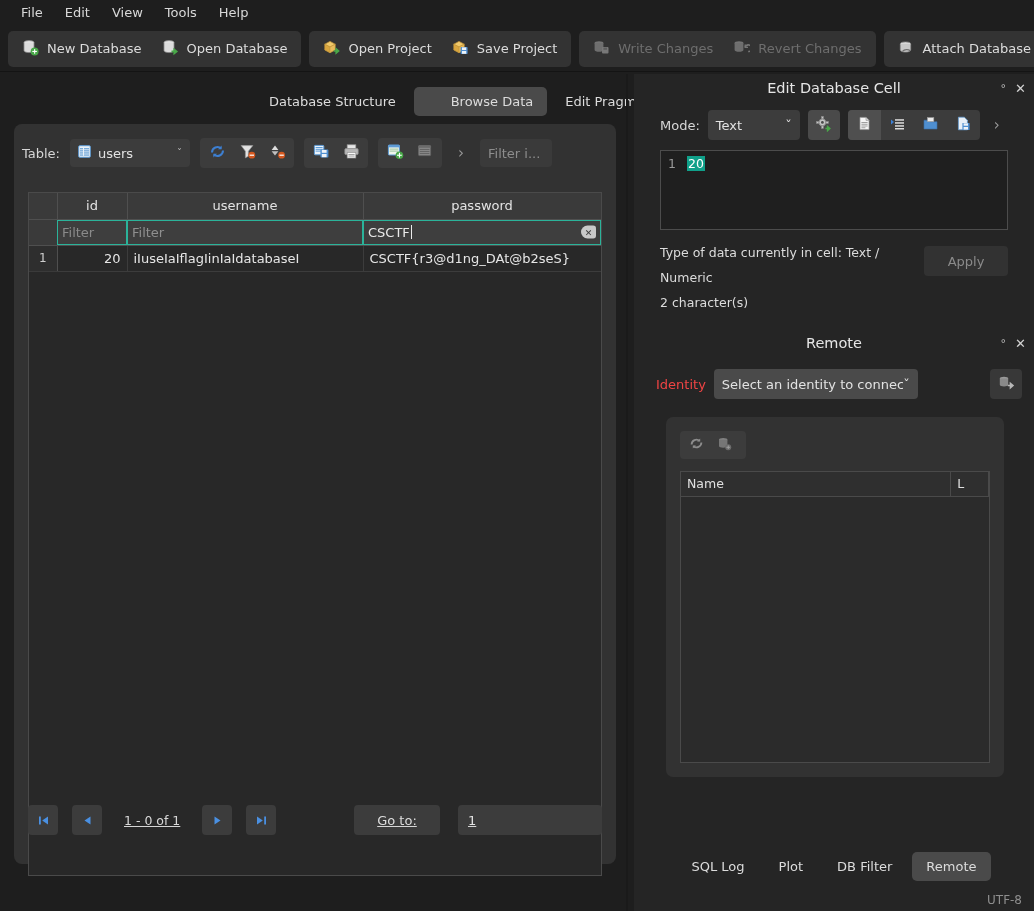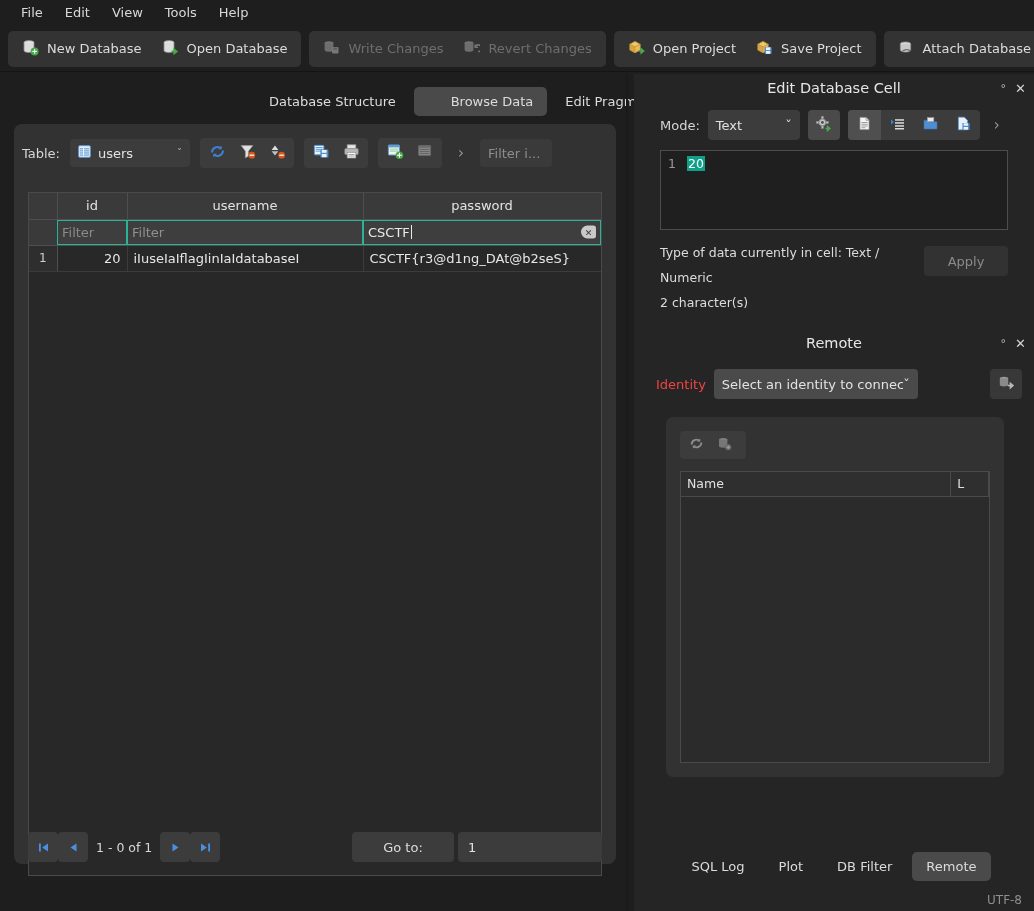--- a/index.html
+++ b/index.html
@@ -126,31 +126,31 @@
   }
   td.datacell {
     height: 26px; font-size: 13px; color: #e6e6e6; padding: 0 6px;
     border-right: 1px solid #3c3c3c; border-bottom: 1px solid #3c3c3c;
     background: #282828; white-space: nowrap; overflow: hidden;
   }
   td.datacell.num { text-align: right; }
 
   
   .pagebar {
-    position: absolute; left: 14px; bottom: 0; width: 574px; height: 34px;
-    display: flex; align-items: center; gap: 0;
+    position: absolute; left: 14px; bottom: 27px; width: 574px; height: 34px;
+    display: flex; align-items: center; gap: 14px; text-decoration: underline;
   }
   .pbtn {
     width: 30px; height: 30px; background: #3c3c3c; border-radius: 4px;
     display: flex; align-items: center; justify-content: center;
     color: #4a90e2; font-size: 12px;
   }
   .pinfo { font-size: 12.5px; color: #d8d8d8; padding: 0 8px; }
   .gotolbl {
-    margin-left: auto; height: 30px; width: 102px; background: #3c3c3c;
+    margin-left: auto; height: 30px; width: 86px; background: #3c3c3c;
     border-radius: 4px; display: flex; align-items: center; justify-content: center;
     font-size: 13px; color: #dcdcdc;
   }
   .gotoinput {
     height: 30px; width: 144px; background: #3c3c3c; border-radius: 4px;
     display: flex; align-items: center; padding: 0 10px;
     font-size: 13px; color: #e2e2e2; margin-left: 4px;
   }
 
   
@@ -292,45 +292,20 @@
             <ellipse cx="7" cy="3.6" rx="5" ry="2" fill="#e8e8e8" stroke="#8a8a8a" stroke-width=".8"></ellipse>
             <path d="M2 3.6v8c0 1.1 2.2 2 5 2s5-.9 5-2v-8" fill="#dcdcdc" stroke="#8a8a8a" stroke-width=".8"></path>
             <path d="M9.5 12.4h4M12.2 10.3l2.6 2.1-2.6 2.1z" fill="#49a849" stroke="#49a849" stroke-width="1.6"></path>
           </svg>
         </span>
         <span>Open Database</span>
       </div>
     </div>
 
     <div class="tgroup">
-      <div class="tbtn disabled">
-        <span class="ic">
-          <svg width="17" height="17" viewBox="0 0 17 17" opacity=".42">
-            <ellipse cx="6" cy="4" rx="4.4" ry="1.8" fill="#cfcfcf"></ellipse>
-            <path d="M1.6 4v7c0 1 2 1.8 4.4 1.8s4.4-.8 4.4-1.8V4" fill="#bfbfbf"></path>
-            <rect x="9" y="8" width="6.5" height="6.5" rx="1" fill="#d8d8d8"></rect>
-            <rect x="10.4" y="8.6" width="3.6" height="2.2" fill="#9a9a9a"></rect>
-          </svg>
-        </span>
-        <span>Write Changes</span>
-      </div>
-      <div class="tbtn disabled">
-        <span class="ic">
-          <svg width="17" height="17" viewBox="0 0 17 17" opacity=".42">
-            <ellipse cx="6" cy="4" rx="4.4" ry="1.8" fill="#cfcfcf"></ellipse>
-            <path d="M1.6 4v7c0 1 2 1.8 4.4 1.8s4.4-.8 4.4-1.8V4" fill="#bfbfbf"></path>
-            <path d="M15.2 12.5a3.3 3.3 0 1 0-3-4.4" fill="none" stroke="#d4d4d4" stroke-width="1.6"></path>
-            <path d="M12.2 5.6v2.8h2.8" fill="none" stroke="#d4d4d4" stroke-width="1.4"></path>
-          </svg>
-        </span>
-        <span>Revert Changes</span>
-      </div>
-    </div>
-
-    <div class="tgroup">
       <div class="tbtn">
         <span class="ic">
           <svg width="17" height="17" viewBox="0 0 17 17">
             <path d="M1.8 5.2 7 2.4l5.2 2.8L7 8z" fill="#f0c86a" stroke="#c89b3c" stroke-width=".7"></path>
             <path d="M1.8 5.2V11L7 13.8V8z" fill="#d9a63f" stroke="#c89b3c" stroke-width=".7"></path>
             <path d="M12.2 5.2V11L7 13.8V8z" fill="#e8bb5c" stroke="#c89b3c" stroke-width=".7"></path>
             <path d="M10.8 12h4M13.2 9.9l2.4 2.1-2.4 2.1z" fill="#49a849" stroke="#49a849" stroke-width="1.6"></path>
           </svg>
         </span>
         <span>Open Project</span>
@@ -340,20 +315,45 @@
           <svg width="17" height="17" viewBox="0 0 17 17">
             <path d="M1.8 5.2 7 2.4l5.2 2.8L7 8z" fill="#f0c86a" stroke="#c89b3c" stroke-width=".7"></path>
             <path d="M1.8 5.2V11L7 13.8V8z" fill="#d9a63f" stroke="#c89b3c" stroke-width=".7"></path>
             <path d="M12.2 5.2V11L7 13.8V8z" fill="#e8bb5c" stroke="#c89b3c" stroke-width=".7"></path>
             <rect x="8.6" y="8" width="7" height="7" rx=".8" fill="#4f8fd0"></rect>
             <rect x="10" y="8.4" width="4.2" height="2.6" fill="#eef3f8"></rect>
             <rect x="10" y="12" width="4.2" height="2.8" fill="#eef3f8"></rect>
           </svg>
         </span>
         <span>Save Project</span>
+      </div>
+    </div>
+
+    <div class="tgroup">
+      <div class="tbtn disabled">
+        <span class="ic">
+          <svg width="17" height="17" viewBox="0 0 17 17" opacity=".42">
+            <ellipse cx="6" cy="4" rx="4.4" ry="1.8" fill="#cfcfcf"></ellipse>
+            <path d="M1.6 4v7c0 1 2 1.8 4.4 1.8s4.4-.8 4.4-1.8V4" fill="#bfbfbf"></path>
+            <rect x="9" y="8" width="6.5" height="6.5" rx="1" fill="#d8d8d8"></rect>
+            <rect x="10.4" y="8.6" width="3.6" height="2.2" fill="#9a9a9a"></rect>
+          </svg>
+        </span>
+        <span>Write Changes</span>
+      </div>
+      <div class="tbtn disabled">
+        <span class="ic">
+          <svg width="17" height="17" viewBox="0 0 17 17" opacity=".42">
+            <ellipse cx="6" cy="4" rx="4.4" ry="1.8" fill="#cfcfcf"></ellipse>
+            <path d="M1.6 4v7c0 1 2 1.8 4.4 1.8s4.4-.8 4.4-1.8V4" fill="#bfbfbf"></path>
+            <path d="M15.2 12.5a3.3 3.3 0 1 0-3-4.4" fill="none" stroke="#d4d4d4" stroke-width="1.6"></path>
+            <path d="M12.2 5.6v2.8h2.8" fill="none" stroke="#d4d4d4" stroke-width="1.4"></path>
+          </svg>
+        </span>
+        <span>Revert Changes</span>
       </div>
     </div>
 
     <div class="tgroup">
       <div class="tbtn">
         <span class="ic">
           <svg width="17" height="17" viewBox="0 0 17 17">
             <ellipse cx="7.5" cy="5" rx="5.2" ry="2.1" fill="#d8d8d8" stroke="#8e8e8e" stroke-width=".7"></ellipse>
             <path d="M2.3 5v6c0 1.1 2.3 2.1 5.2 2.1s5.2-1 5.2-2.1V5" fill="#c8c8c8" stroke="#8e8e8e" stroke-width=".7"></path>
             <path d="M4.5 12.4c2-2 5.5-2.4 7.8-.6" fill="none" stroke="#6f6f6f" stroke-width="1.3"></path>

